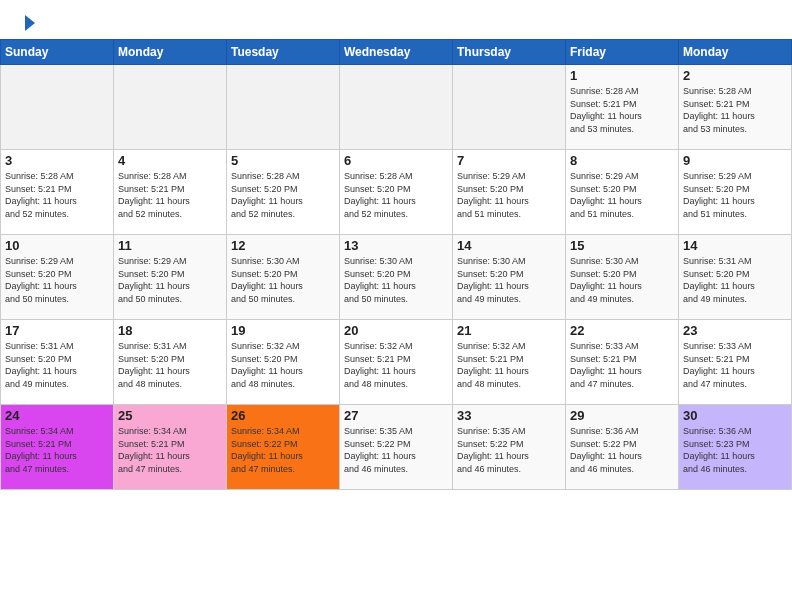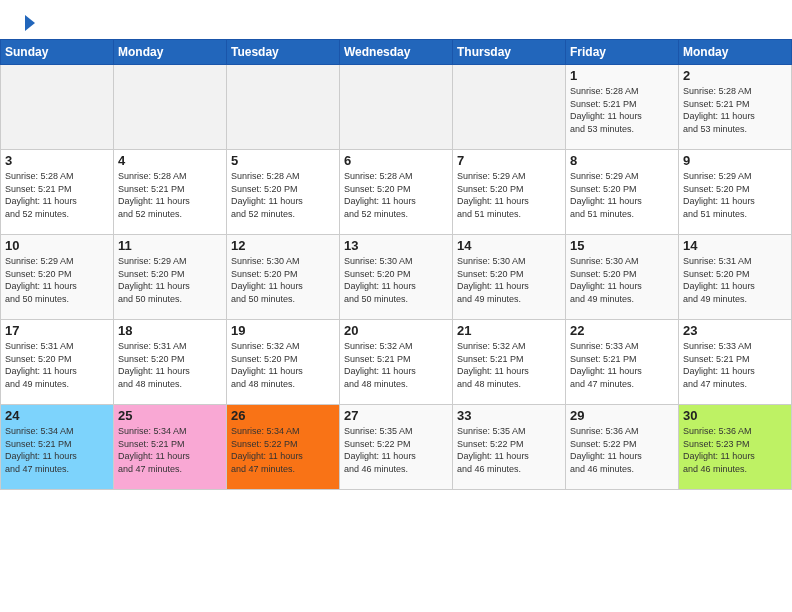--- a/index.html
+++ b/index.html
@@ -289,21 +289,21 @@
         </td>
         <td>
           <span class="day-number">23</span>
           <div class="day-detail" style="white-space: pre-line;">Sunrise: 5:33 AM
 Sunset: 5:21 PM
 Daylight: 11 hours
 and 47 minutes.</div>
         </td>
       </tr>
       <tr>
-        <td style="background: #7dd3fc;">
+        <td style="background: #d946ef;">
           <span class="day-number">24</span>
           <div class="day-detail" style="white-space: pre-line;">Sunrise: 5:34 AM
 Sunset: 5:21 PM
 Daylight: 11 hours
 and 47 minutes.</div>
         </td>
         <td style="background: #f9a8d4;">
           <span class="day-number">25</span>
           <div class="day-detail" style="white-space: pre-line;">Sunrise: 5:34 AM
 Sunset: 5:21 PM
@@ -331,21 +331,21 @@
 Daylight: 11 hours
 and 46 minutes.</div>
         </td>
         <td style="background: rgb(249, 249, 249);">
           <span class="day-number">29</span>
           <div class="day-detail" style="white-space: pre-line;">Sunrise: 5:36 AM
 Sunset: 5:22 PM
 Daylight: 11 hours
 and 46 minutes.</div>
         </td>
-        <td style="background: #bef264; margin-left: 44px;">
+        <td style="background: #c4b5fd; margin-left: 44px;">
           <span class="day-number">30</span>
           <div class="day-detail" style="white-space: pre-line;">Sunrise: 5:36 AM
 Sunset: 5:23 PM
 Daylight: 11 hours
 and 46 minutes.</div>
         </td>
       </tr>
     </tbody>
 </table>
 

